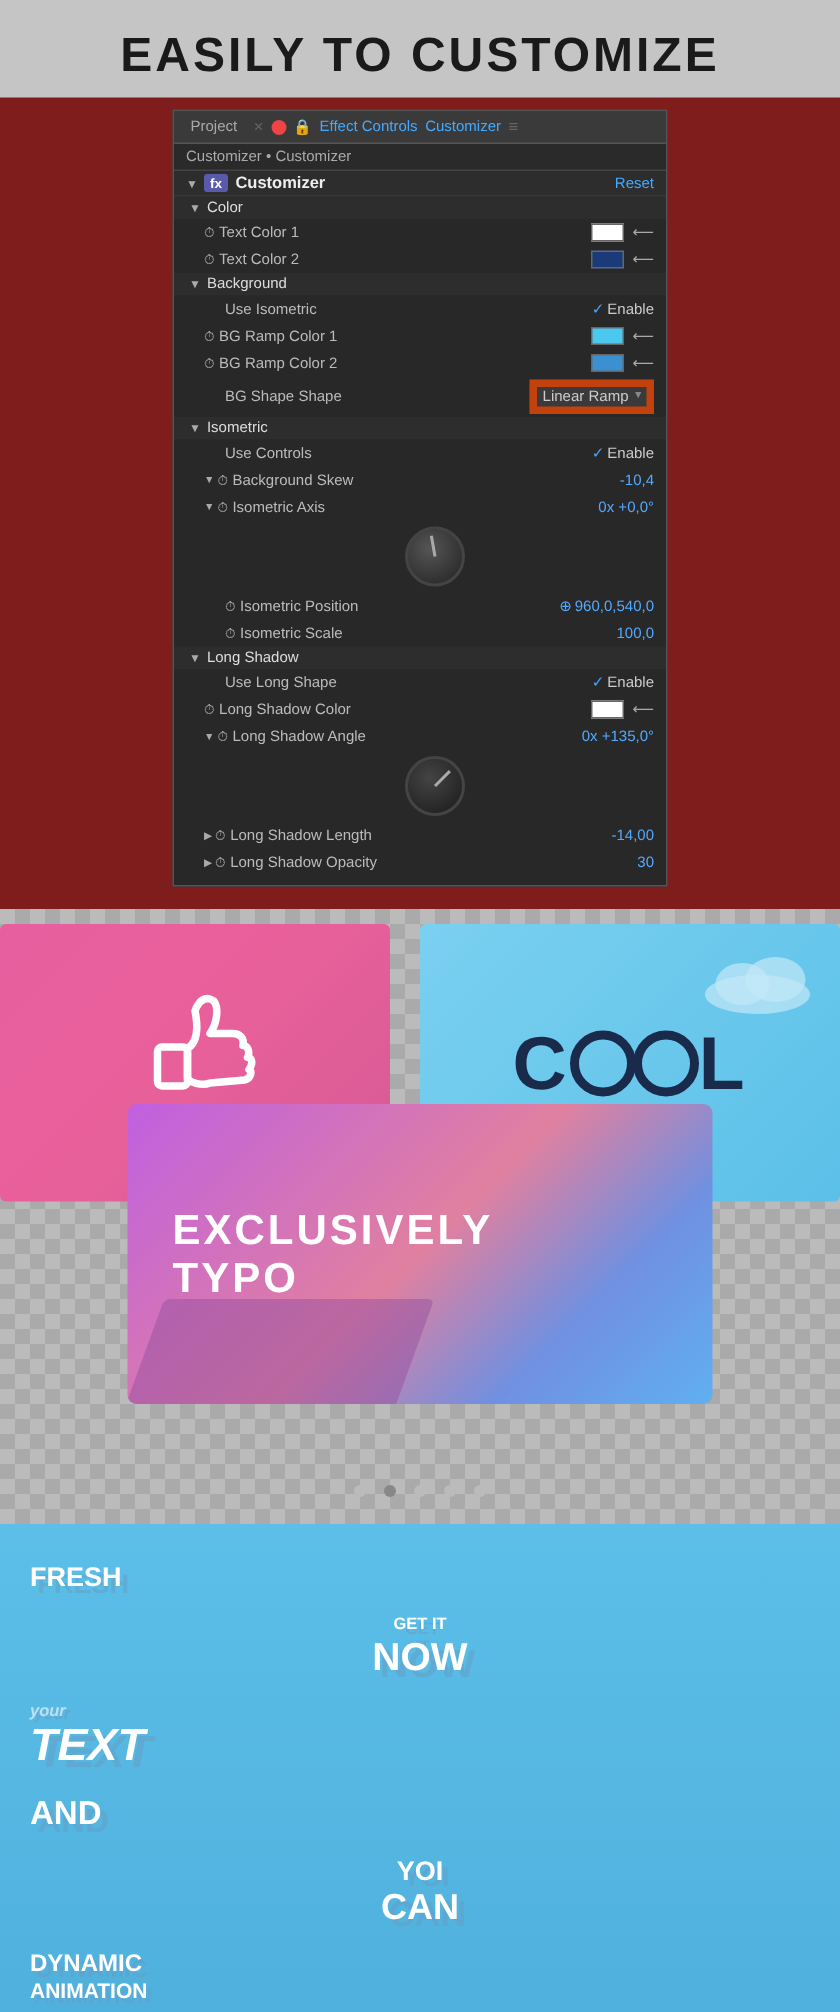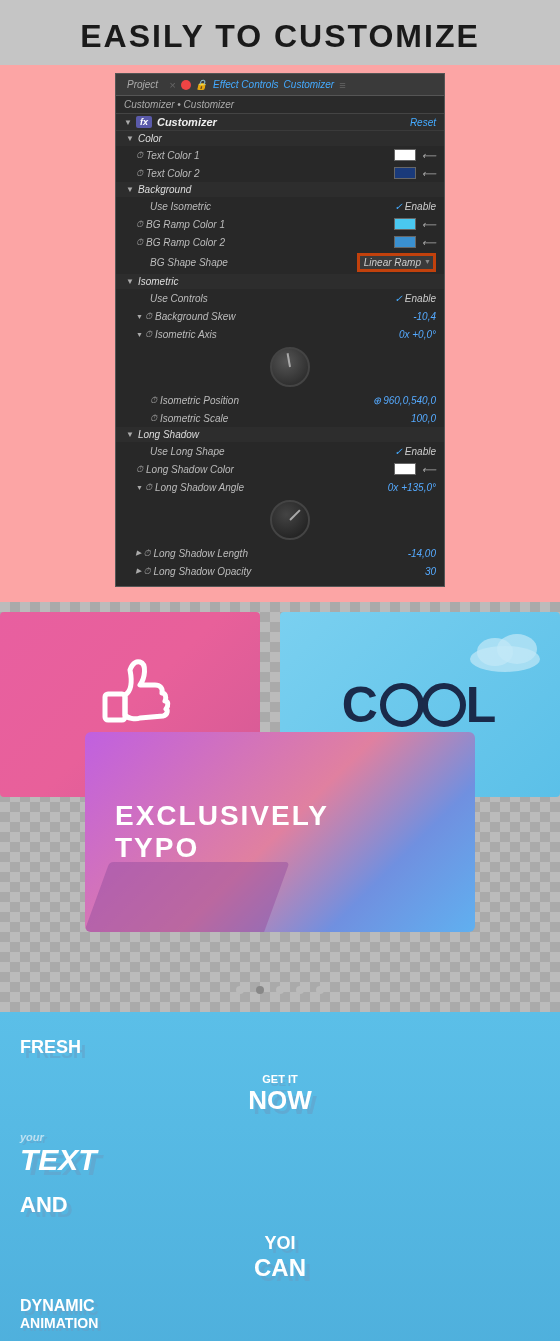--- a/index.html
+++ b/index.html
@@ -36,22 +36,21 @@
       letter-spacing: 2px;
       color: #1a1a1a;
       text-transform: uppercase;
     }
 
     
     .panel-wrapper {
       display: flex;
       justify-content: center;
       padding: 8px 20px 15px 20px;
-      background: #fca5a5;
-      font-style: italic;
+      background: #7f1d1d;
     }
     .effect-panel {
       width: 330px;
       background: #2a2a2a;
       border: 1px solid #555;
       font-size: 11px;
       color: #ccc;
     }
     .panel-tabs {
       display: flex;
@@ -131,21 +130,21 @@
       border: 1px solid #666;
       margin-right: 3px;
       vertical-align: middle;
     }
     .arrow-btn { color: #aaa; font-size: 10px; margin-left: 3px; }
     .check-enable { color: #4af; font-size: 10px; }
     .dropdown-val {
       color: #ccc; font-size: 10px;
       background: #3a3a3a;
       padding: 1px 12px 1px 4px;
-      border: 3px solid #c2410c;
+      border: 5px solid #c2410c;
       position: relative;
     }
     .dropdown-val::after {
       content: '▼';
       font-size: 7px;
       position: absolute;
       right: 2px;
       top: 2px;
       color: #888;
     }

